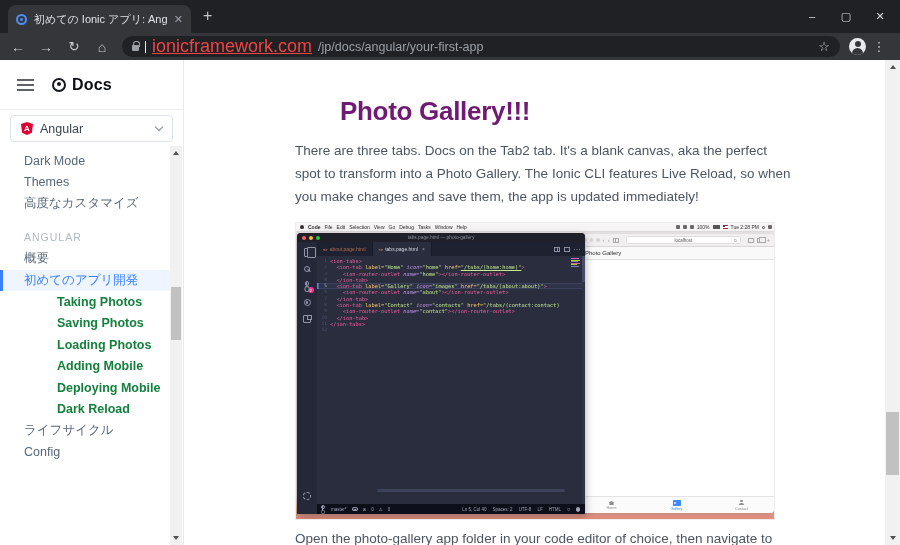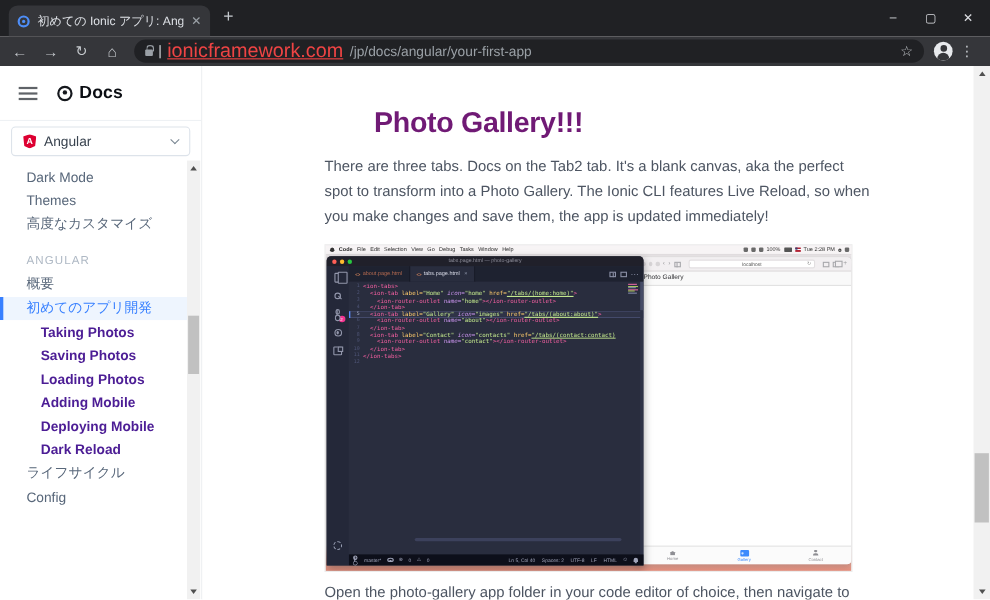--- a/index.html
+++ b/index.html
@@ -56,21 +56,21 @@
   .ng-shield { width:12px; height:13px; background:#dd0031; color:#fff; font-size:8px; font-weight:bold;
                display:flex; align-items:center; justify-content:center;
                clip-path:polygon(50% 0,100% 16%,91% 82%,50% 100%,9% 82%,0 16%); }
   #fw-label { font-size:12.5px; color:#3a4450; flex:1; }
   .chev { width:6px; height:6px; border-right:1.5px solid #7c8894; border-bottom:1.5px solid #7c8894;
           transform:rotate(45deg); margin-top:-3px; }
 
   #side-nav { position:absolute; left:0; top:90px; width:171px; }
   .nav-item, .nav-subitem, .nav-section { height:21.5px; display:flex; align-items:center; font-size:12.5px;
           color:#58677a; padding-left:24px; white-space:nowrap; overflow:hidden; }
-  .nav-subitem { padding-left:37px; font-weight:bold; color:#4c1d95; }
+  .nav-subitem { padding-left:37px; font-weight:bold; color:#15803d;margin-left:20px; }
   .nav-section { font-size:10.5px; color:#aeb8c4; letter-spacing:1px; margin-top:12px; }
   .nav-item.active { color:#3880ff; background:#eef5fe; box-shadow:inset 3px 0 0 #3880ff; }
 
   
   .sbar { background:#f1f1f1; }
   #side-scroll { position:absolute; right:1px; top:86px; bottom:0; width:12px; }
   #main-scroll { position:absolute; left:885px; top:60px; width:15px; height:485px; }
   .sb-btn { position:absolute; left:0; width:100%; height:14px; display:flex; align-items:center; justify-content:center; }
   .tri-up { width:0; height:0; border-left:3.5px solid transparent; border-right:3.5px solid transparent; border-bottom:4px solid #505050; }
   .tri-dn { width:0; height:0; border-left:3.5px solid transparent; border-right:3.5px solid transparent; border-top:4px solid #505050; }

